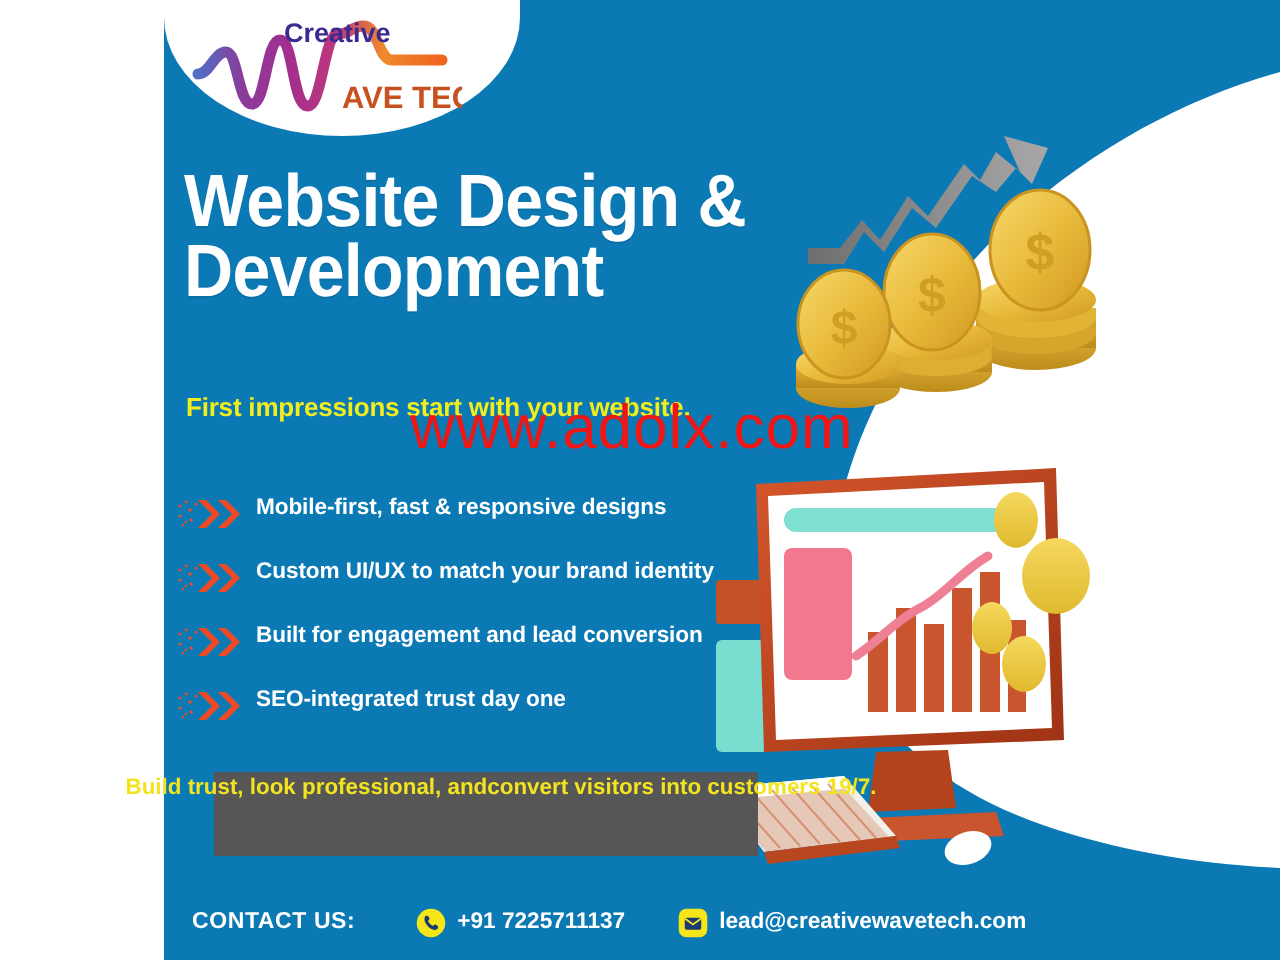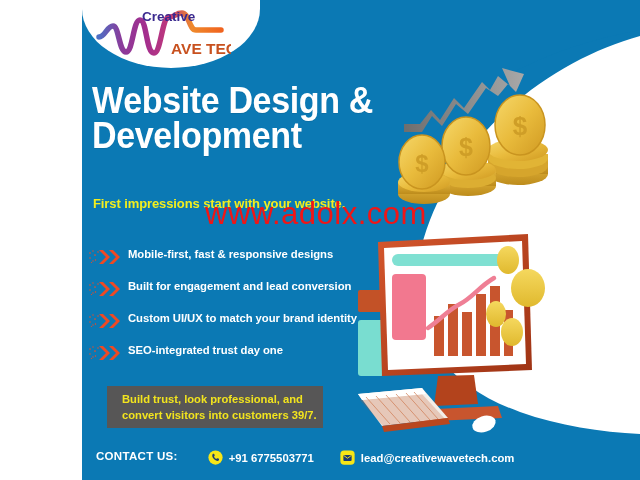--- a/index.html
+++ b/index.html
@@ -52,31 +52,31 @@
   .bullets{position:absolute;left:88px;top:248px;width:300px;z-index:7;}
   .bullet{position:relative;height:32px;display:flex;align-items:flex-start;}
   .bullet .chev{width:34px;height:18px;flex:0 0 34px;margin-right:6px;}
   .bullet .btxt{
     color:#ffffff;font-weight:bold;font-size:11.3px;letter-spacing:-.05px;
     font-family:"Liberation Sans",sans-serif;white-space:nowrap;
   }
 
   
   .callout{
-    position:absolute;left:107px;top:386px;width:216px;height:42px;z-index:7;
-    background:#575656;display:flex;flex-direction:column;
+    position:absolute;left:107px;top:386px;width:272px;height:42px;z-index:7;
+    background:#575656;display:flex;flex-direction:row;
     justify-content:center;padding-left:15px;box-sizing:border-box;
   }
   .callout span{
     color:#f2e41e;font-weight:bold;font-size:11.2px;line-height:1.45;
     font-family:"Liberation Sans",sans-serif;white-space:nowrap;
   }
 
   
-  .footer{position:absolute;left:96px;top:450px;height:22px;z-index:8;display:flex;align-items:flex-start;}
+  .footer{position:absolute;left:96px;top:450px;height:22px;z-index:8;display:flex;align-items:center;}
   .footer .lbl{color:#ffffff;font-weight:bold;font-size:11.5px;letter-spacing:.3px;margin-right:30px;}
   .fitem{display:flex;align-items:center;margin-right:26px;}
   .fitem .ficon{width:15px;height:15px;margin-right:6px;flex:0 0 15px;}
   .fitem .ftxt{color:#ffffff;font-weight:bold;font-size:11.3px;white-space:nowrap;}
 
   
   .coins-art{position:absolute;left:398px;top:62px;width:190px;height:145px;z-index:4;}
   .monitor-art{position:absolute;left:356px;top:228px;width:250px;height:220px;z-index:4;}
 
   
@@ -161,39 +161,39 @@
           <circle cx="4" cy="20" r="1.5"></circle>
             <circle cx="10" cy="26" r="1.3"></circle>
           <circle cx="14" cy="14" r="1.7"></circle>
             <circle cx="15" cy="24" r="1.5"></circle>
           <circle cx="7" cy="29" r="1.2"></circle>
             <circle cx="20" cy="8" r="1.5"></circle>
         </g>
         <path d="M22,4 L36,18 L22,32 L30,32 L44,18 L30,4 Z" fill="#f04923"></path>
         <path d="M42,4 L56,18 L42,32 L50,32 L64,18 L50,4 Z" fill="#f04923"></path>
       </svg>
-      <span class="btxt">Built for engagement and lead conversion</span>
+      <span class="btxt">Custom UI/UX to match your brand identity</span>
     </div>
 
     <div class="bullet">
       <svg class="chev" viewBox="0 0 68 36">
         <g fill="#f04923">
           <circle cx="4" cy="10" r="1.6"></circle>
             <circle cx="10" cy="6" r="1.4"></circle>
           <circle cx="4" cy="20" r="1.5"></circle>
             <circle cx="10" cy="26" r="1.3"></circle>
           <circle cx="14" cy="14" r="1.7"></circle>
             <circle cx="15" cy="24" r="1.5"></circle>
           <circle cx="7" cy="29" r="1.2"></circle>
             <circle cx="20" cy="8" r="1.5"></circle>
         </g>
         <path d="M22,4 L36,18 L22,32 L30,32 L44,18 L30,4 Z" fill="#f04923"></path>
         <path d="M42,4 L56,18 L42,32 L50,32 L64,18 L50,4 Z" fill="#f04923"></path>
       </svg>
-      <span class="btxt">Custom UI/UX to match your brand identity</span>
+      <span class="btxt">Built for engagement and lead conversion</span>
     </div>
 
     <div class="bullet">
       <svg class="chev" viewBox="0 0 68 36">
         <g fill="#f04923">
           <circle cx="4" cy="10" r="1.6"></circle>
             <circle cx="10" cy="6" r="1.4"></circle>
           <circle cx="4" cy="20" r="1.5"></circle>
             <circle cx="10" cy="26" r="1.3"></circle>
           <circle cx="14" cy="14" r="1.7"></circle>
@@ -203,21 +203,21 @@
         </g>
         <path d="M22,4 L36,18 L22,32 L30,32 L44,18 L30,4 Z" fill="#f04923"></path>
         <path d="M42,4 L56,18 L42,32 L50,32 L64,18 L50,4 Z" fill="#f04923"></path>
       </svg>
       <span class="btxt">SEO-integrated trust day one</span>
     </div>
   </div>
 
   <div class="callout">
     <span>Build trust, look professional, and</span>
-    <span>convert visitors into customers 39/7.</span>
+    <span>convert visitors into customers 19/7.</span>
   </div>
 
   <svg class="coins-art" viewBox="0 0 190 145">
     <defs>
       <linearGradient id="cg" x1="0" y1="0" x2="1" y2="1">
         <stop offset="0%" stop-color="#f6d86a"></stop>
           <stop offset="50%" stop-color="#e9bb3c"></stop>
         <stop offset="100%" stop-color="#d09a22"></stop>
       </linearGradient>
       <linearGradient id="cgd" x1="0" y1="0" x2="0" y2="1">
@@ -331,21 +331,21 @@
     <span class="lbl">CONTACT US:</span>
 
     <div class="fitem">
       <svg class="ficon" viewBox="0 0 20 20">
         <circle cx="10" cy="10" r="9.5" fill="#f7e617"></circle>
         <path d="M6.2,5.4 C7.6,4.6 8.4,5.6 8.9,6.6 C9.3,7.5 8.3,8.0 8.1,8.5
                  C7.9,9.3 10.5,12.0 11.4,11.8 C11.9,11.6 12.5,10.7 13.3,11.1
                  C14.3,11.6 15.3,12.4 14.5,13.7 C13.6,15.2 11.0,14.9 8.6,12.8
                  C6.2,10.7 4.8,8.0 6.2,5.4 Z" fill="#1b3a73"></path>
       </svg>
-      <span class="ftxt">+91 6775503771</span>
+      <span class="ftxt">+91 7225711137</span>
     </div>
 
     <div class="fitem">
       <svg class="ficon" viewBox="0 0 20 20">
         <rect x="0.5" y="0.5" width="19" height="19" rx="5" fill="#f7e617"></rect>
         <rect x="4.5" y="6.5" width="11" height="8" rx="1.2" fill="#1b3a73"></rect>
         <path d="M4.8,7.2 L10,11 L15.2,7.2" fill="none" stroke="#f7e617" stroke-width="1.2"></path>
       </svg>
       <span class="ftxt">lead@creativewavetech.com</span>
     </div>

